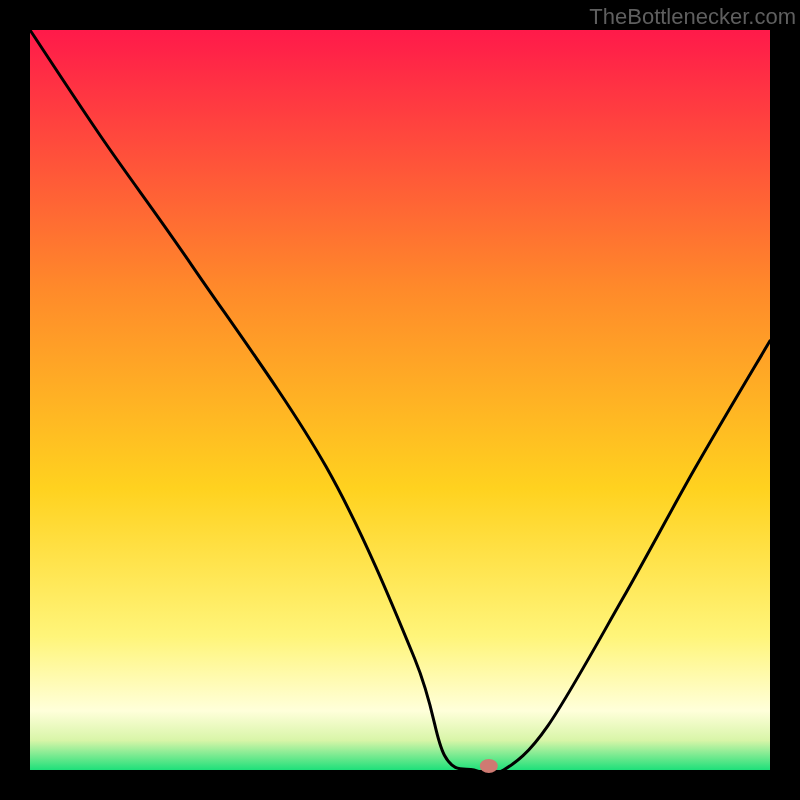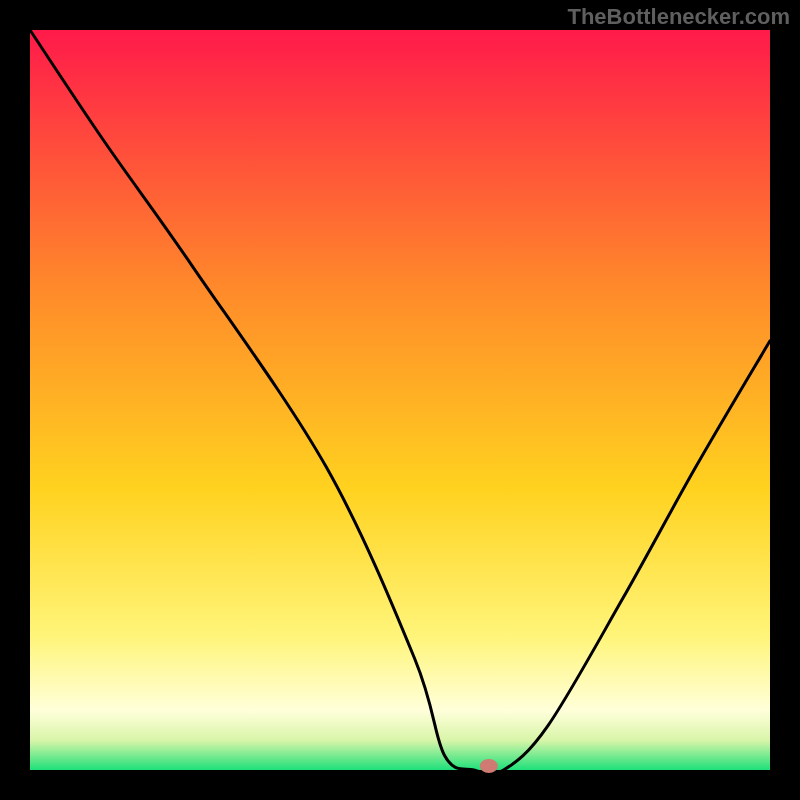--- a/index.html
+++ b/index.html
@@ -11,24 +11,24 @@
     font-family: Arial, Helvetica, sans-serif;
   }
   .container {
     position: relative;
     width: 800px;
     height: 800px;
   }
   .watermark {
     position: absolute;
     top: 4px;
-    right: 10px;
+    right: 4px;
     color: #5f5f5f;
     font-size: 22px;
-    font-weight: bold;
+    font-weight: normal;
     z-index: 10;
   }
   svg {
     display: block;
   }
 </style>
 </head>
 <body>
 
 <div class="container">

